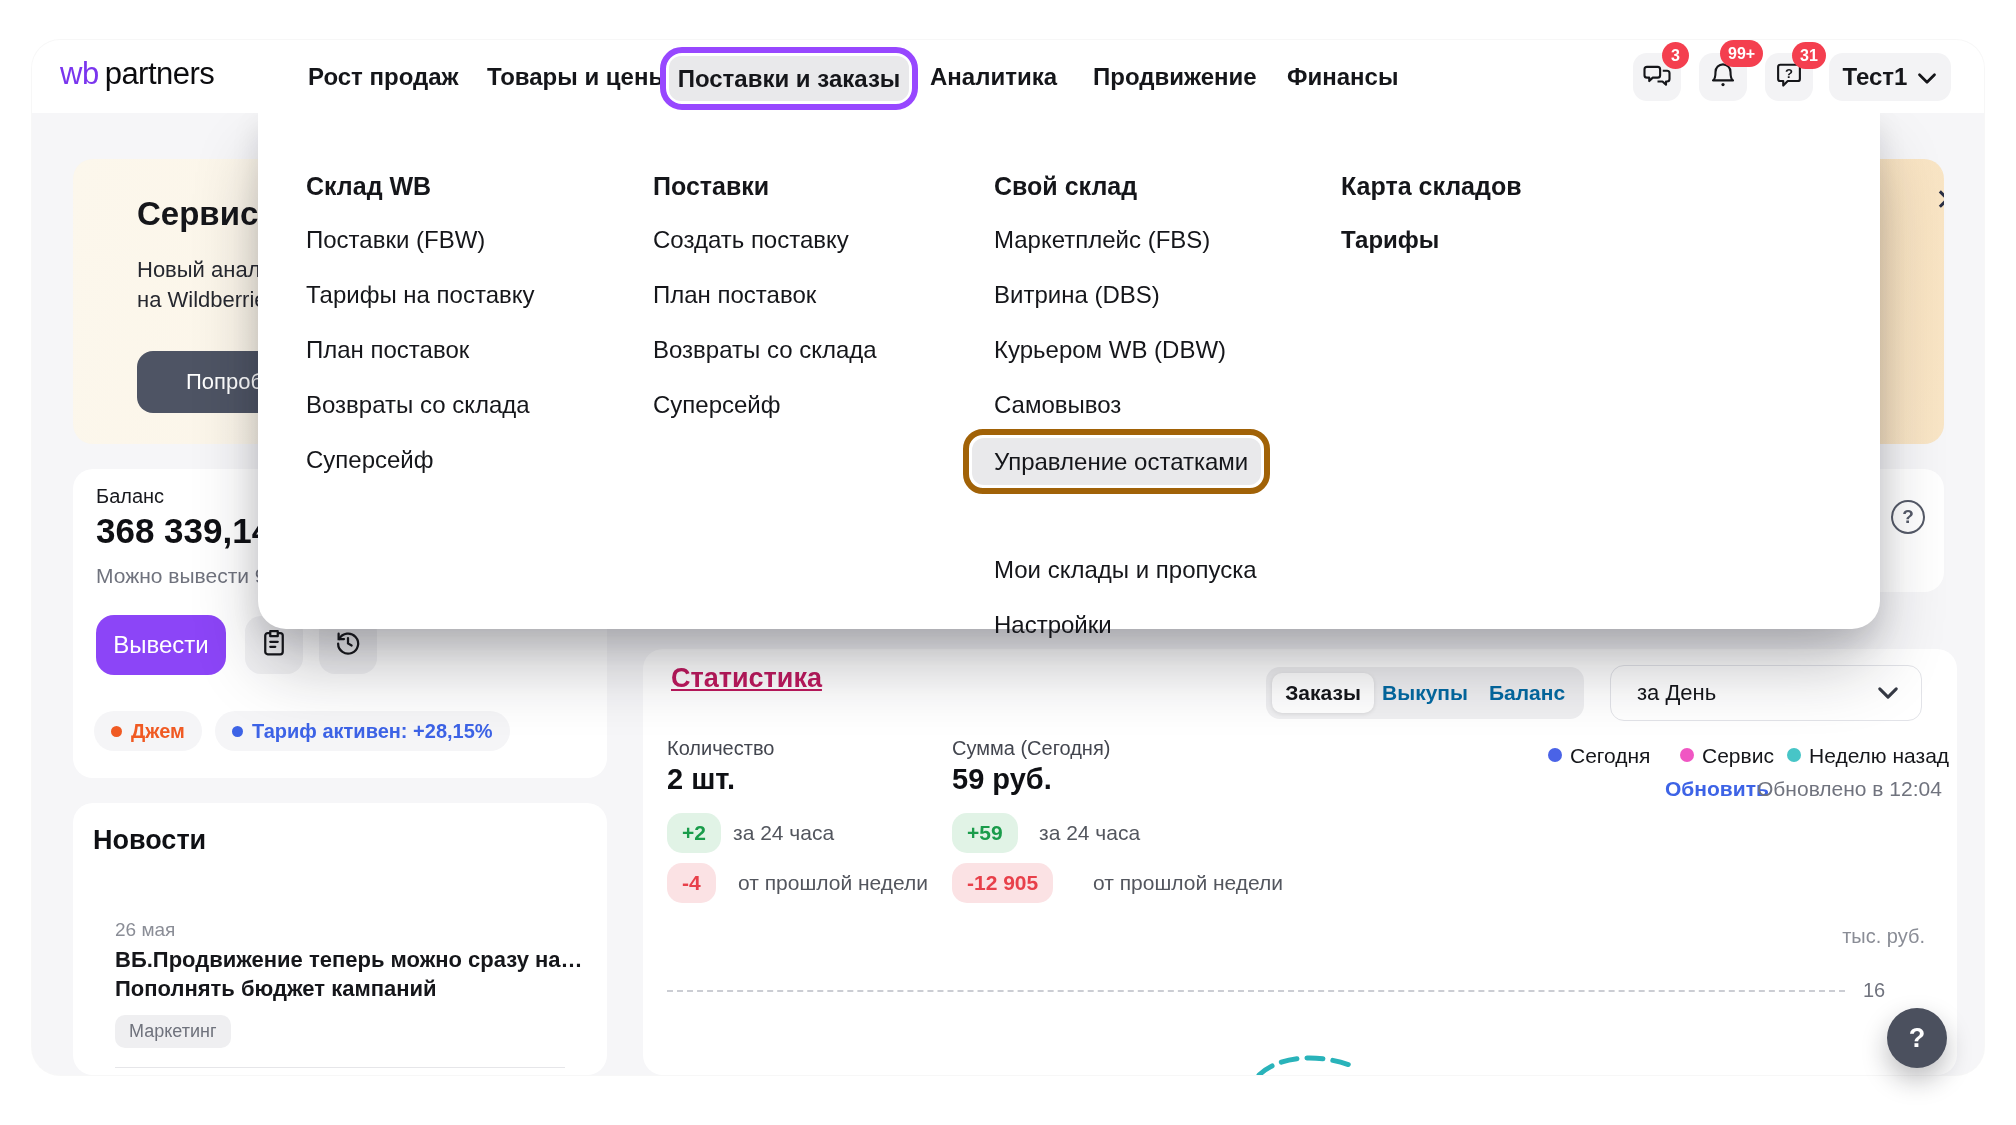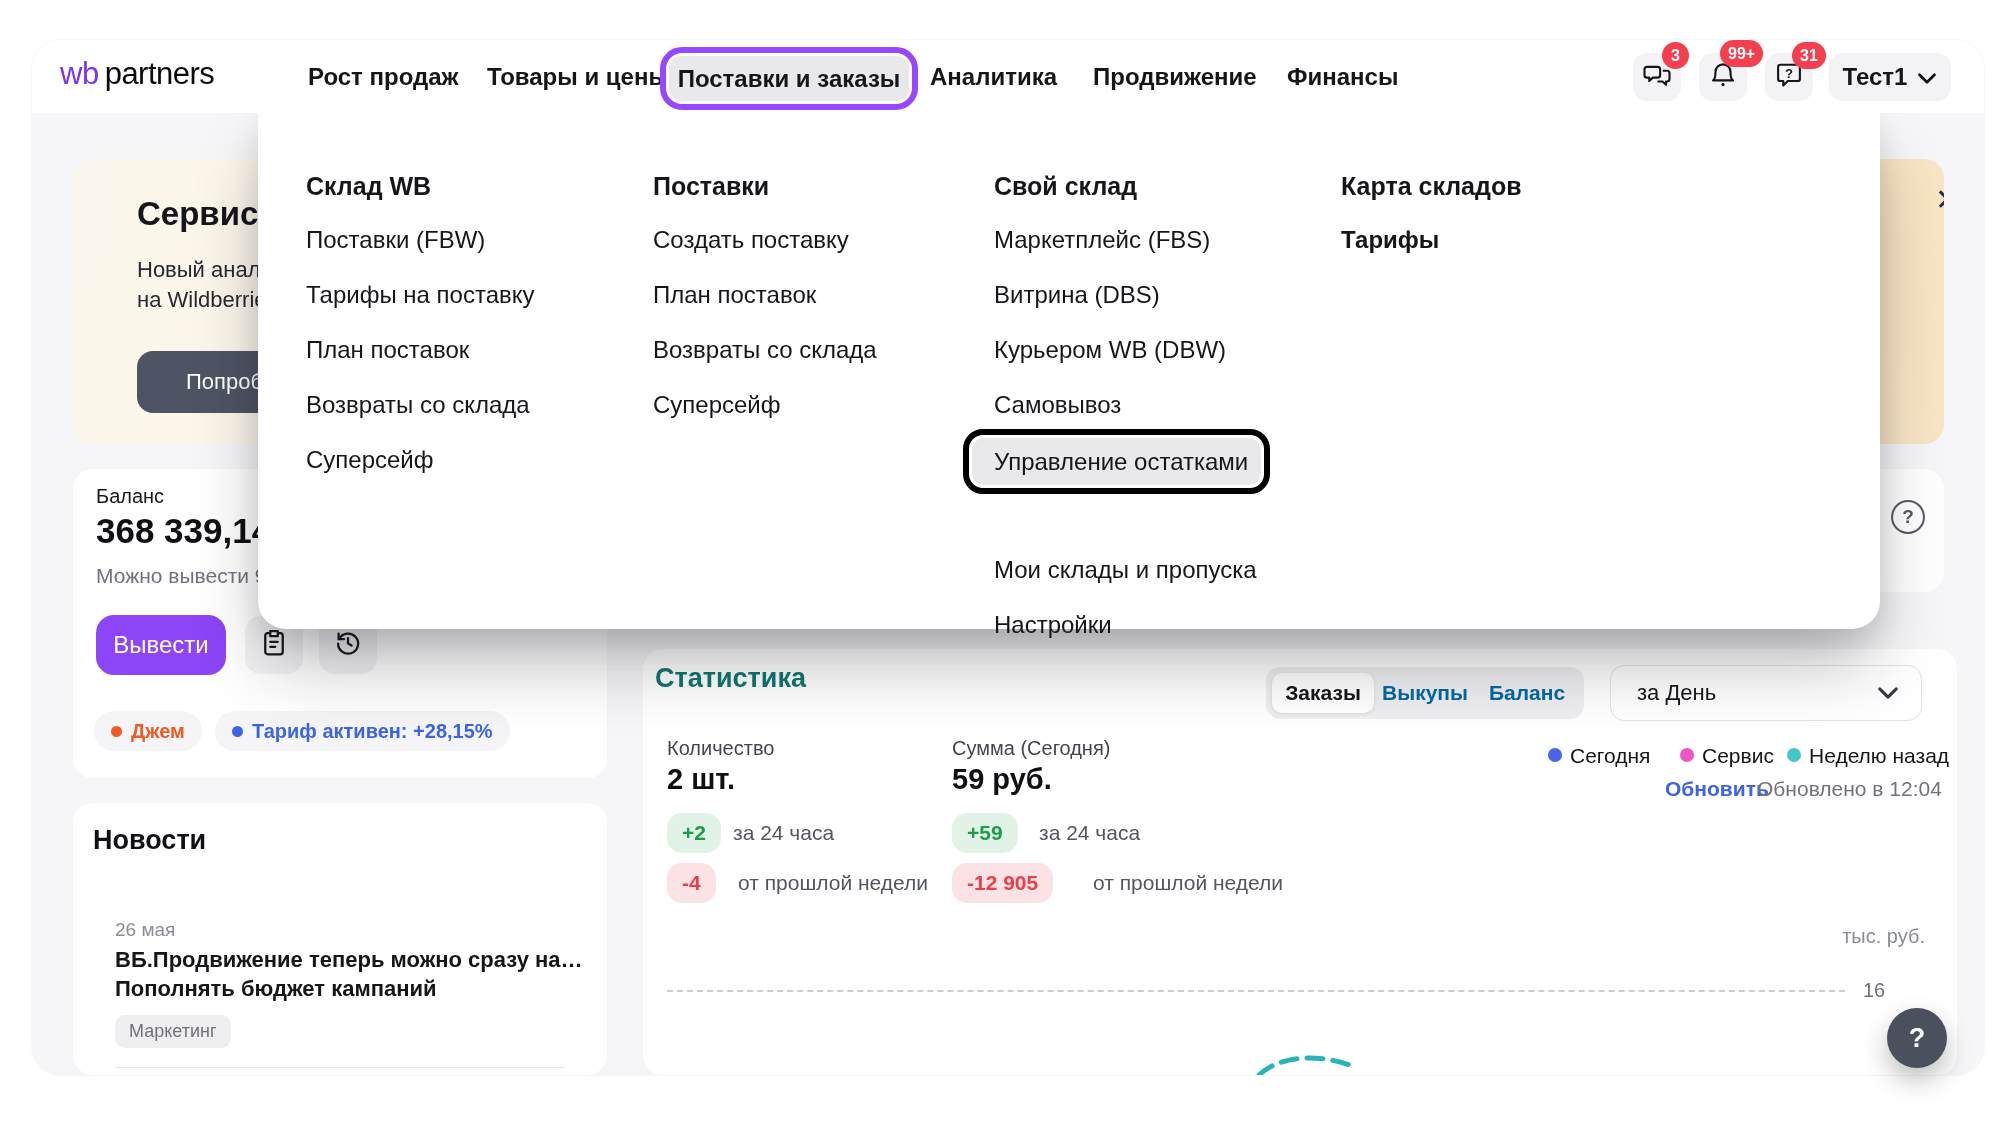--- a/index.html
+++ b/index.html
@@ -31,21 +31,21 @@
              font-size:24px; font-weight:700; color:#15161A; cursor:pointer; }
 
   
   .dropdown { position:absolute; left:226px; top:73px; width:1622px; height:516px; background:#fff;
               border-radius:0 0 28px 28px; z-index:15;
               box-shadow:0 40px 70px -8px rgba(22,22,32,0.30), 0 12px 28px rgba(22,22,32,0.10); }
   .menu-header { position:absolute; font-size:25px; font-weight:700; color:#15161A; white-space:nowrap; }
   .menu-item { position:absolute; font-size:24px; font-weight:500; color:#15161A; white-space:nowrap; cursor:pointer; }
   .menu-item.bold { font-weight:700; }
   .item-ring { position:absolute; left:705px; top:316px; width:307px; height:65px;
-               border:6px solid #000000; border-radius:20px; background:#fff; padding:3px; }
+               border:6px solid #a16207; border-radius:20px; background:#fff; padding:3px; }
   .item-ring-inner { width:100%; height:100%; background:#E9E9EB; border-radius:12px;
                      display:flex; align-items:center; padding-left:22px;
                      font-size:24px; font-weight:500; color:#15161A; white-space:nowrap; cursor:pointer; }
 
   
   .banner { position:absolute; left:41px; top:119px; width:1871px; height:285px; border-radius:20px; z-index:4;
             background:
               radial-gradient(circle at 86% 35%, rgba(250,213,158,0.55), rgba(250,213,158,0) 55%),
               linear-gradient(100deg, #FCF7EC 0%, #FAF1E1 55%, #F8EEDC 100%);
             overflow:hidden; }
@@ -81,21 +81,21 @@
   .news-divider { position:absolute; left:42px; top:264px; width:450px; border-top:1.5px solid #E6E6E9; }
 
   .pvz-card { left:611px; top:429px; width:1301px; height:123px; z-index:5; }
   .pvz-text { position:absolute; left:1049px; top:35px; font-size:18px; color:#15161A; white-space:nowrap; }
   .pvz-q { position:absolute; left:1248px; top:31px; width:34px; height:34px; border:2.5px solid #555A68;
            border-radius:50%; color:#555A68; font-size:19px; font-weight:700;
            display:flex; align-items:center; justify-content:center; cursor:pointer; }
 
   
   .stats-card { left:611px; top:609px; width:1314px; height:426px; z-index:5; }
-  .stats-title { position:absolute; left:12px; top:14px; font-size:27px; font-weight:700; color:#0f766e; }
+  .stats-title { position:absolute; left:28px; top:14px; font-size:27px; font-weight:700; color:#be185d;text-decoration:underline; }
   .segmented { position:absolute; left:623px; top:18px; width:318px; height:52px; background:#EFEFF1;
                border-radius:14px; display:flex; padding:6px; }
   .seg { flex:1; display:flex; align-items:center; justify-content:center; font-size:21px; font-weight:700;
          color:#0369a1; border-radius:10px; cursor:pointer; white-space:nowrap; }
   .seg.active { background:#fff; color:#15161A; box-shadow:0 1px 4px rgba(0,0,0,0.10); }
   .period-select { position:absolute; left:967px; top:16px; width:312px; height:56px; background:#fff;
                    border:1.5px solid #E2E3E8; border-radius:14px; display:flex; align-items:center;
                    padding:0 22px 0 26px; font-size:22px; color:#15161A; cursor:pointer; }
   .period-select .chev { margin-left:auto; }
   .metric-label { position:absolute; top:88px; font-size:20px; color:#43464F; white-space:nowrap; }

